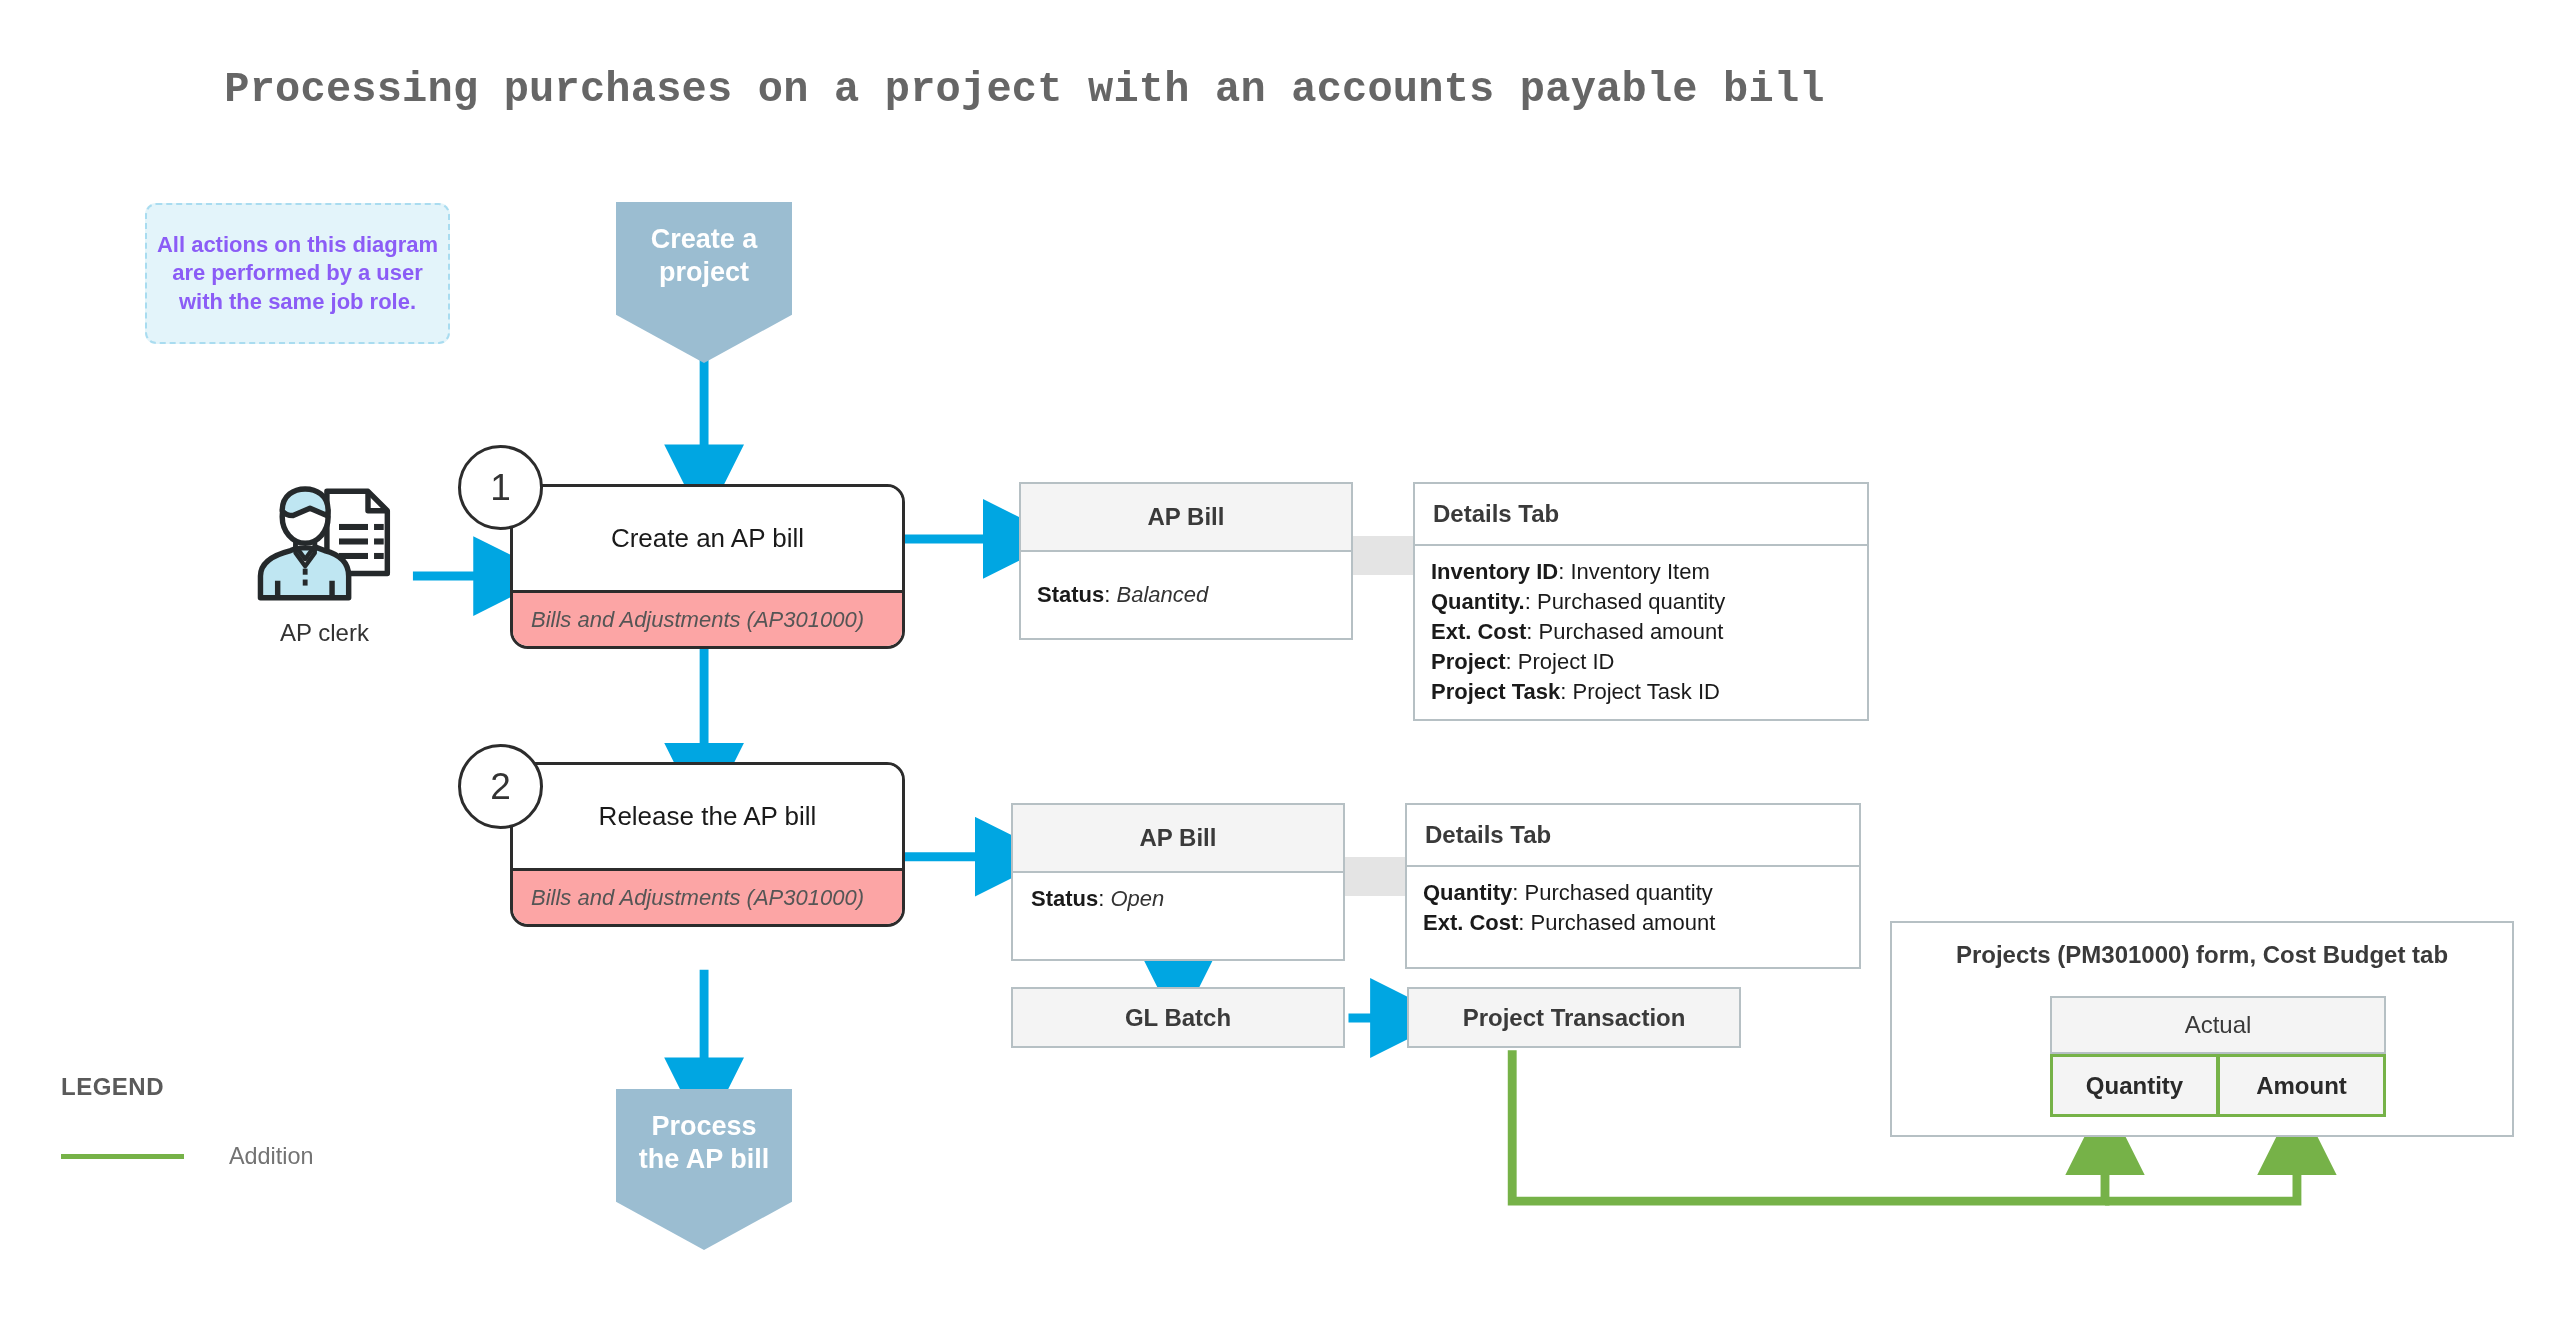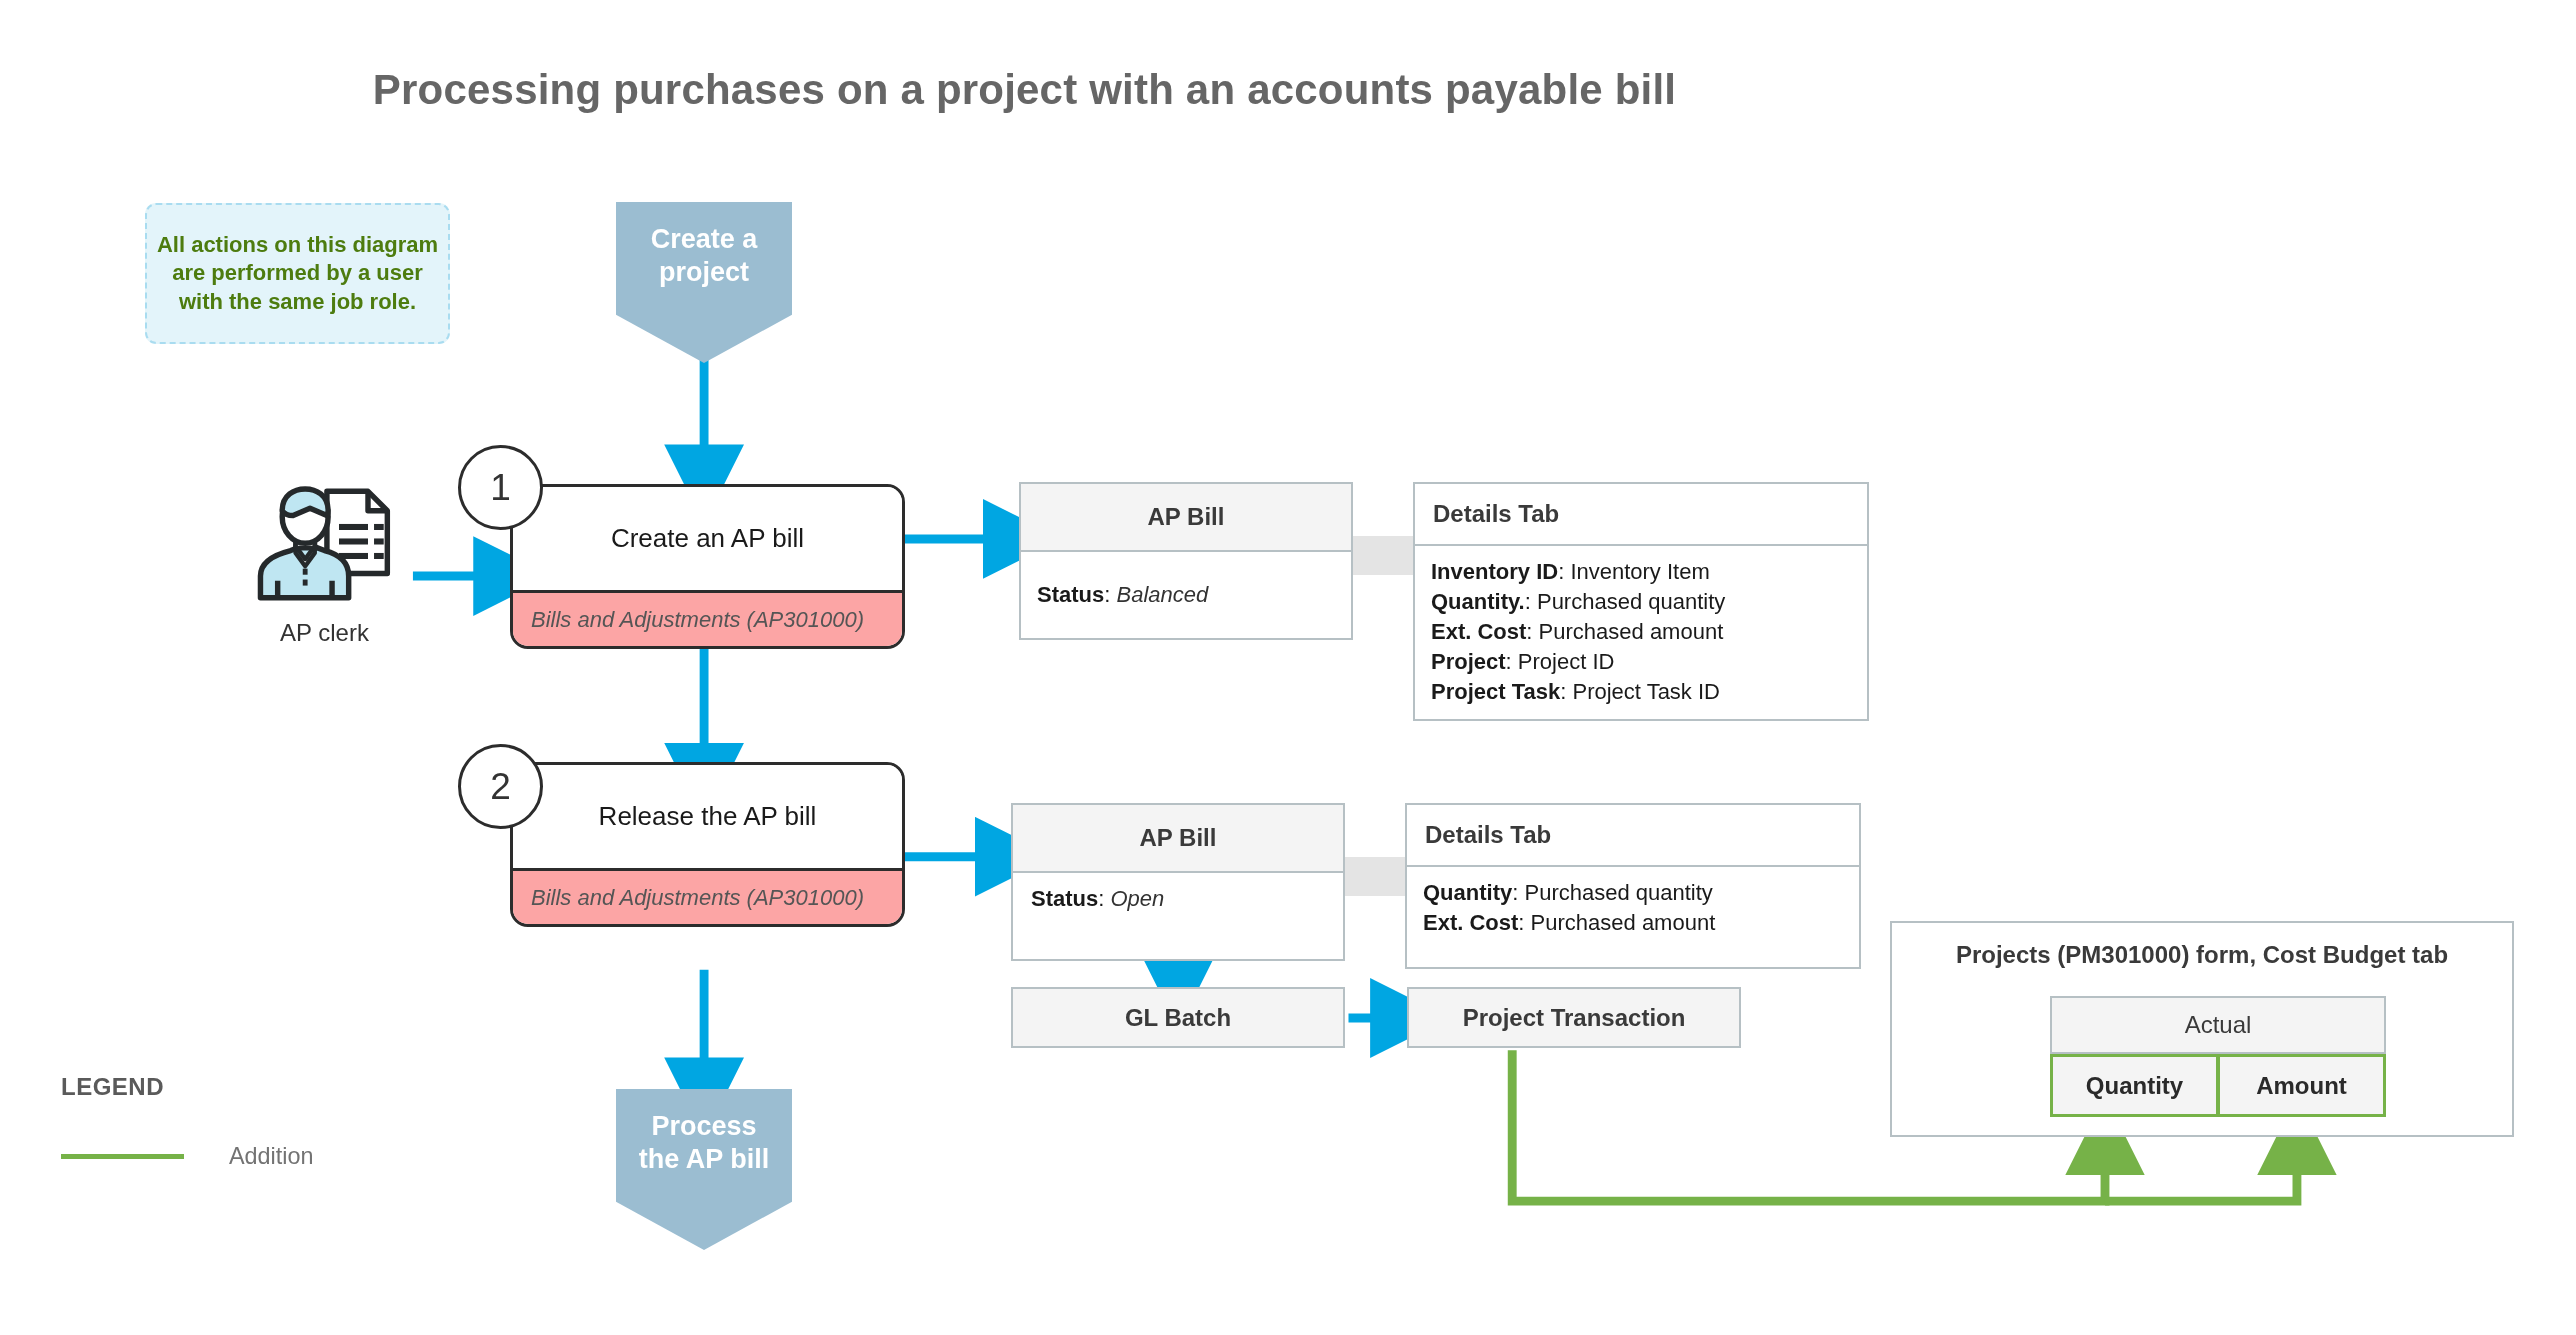--- a/index.html
+++ b/index.html
@@ -7,31 +7,31 @@
     font-family:"Liberation Sans", sans-serif;
     width:2576px;height:1336px;position:relative;overflow:hidden;
     -webkit-font-smoothing:antialiased;
   }
   .canvas{position:absolute;left:0;top:0;width:2576px;height:1336px;}
   .abs{position:absolute;}
 
   
   #page-title{
     left:0;top:66px;width:2049px;text-align:center;
-    font-size:42px;font-weight:bold;color:#666666;letter-spacing:0.2px;
+    font-size:42px;font-weight:bold;color:#666666;letter-spacing:0.2px;font-family:Liberation Mono, monospace;
   }
 
   
   #note-box{
     left:145px;top:203px;width:305px;height:141px;
     background:#E3F4FA;border:2.4px dashed #A9DCF0;border-radius:11.3px;
     display:flex;align-items:center;justify-content:center;box-sizing:border-box;
   }
   #note-box .note-text{
-    color:#4d7c0f;font-weight:bold;font-size:22px;line-height:1.28;text-align:center;
+    color:#8b5cf6;font-weight:bold;font-size:22px;line-height:1.28;text-align:center;
     padding:0 8px;
   }
 
   
   .banner{
     width:176px;height:161px;background:#9BBDD1;
     clip-path:polygon(0 0,100% 0,100% 70%,50% 100%,0 70%);
     display:flex;align-items:flex-start;justify-content:center;
   }
   .banner .banner-label{

